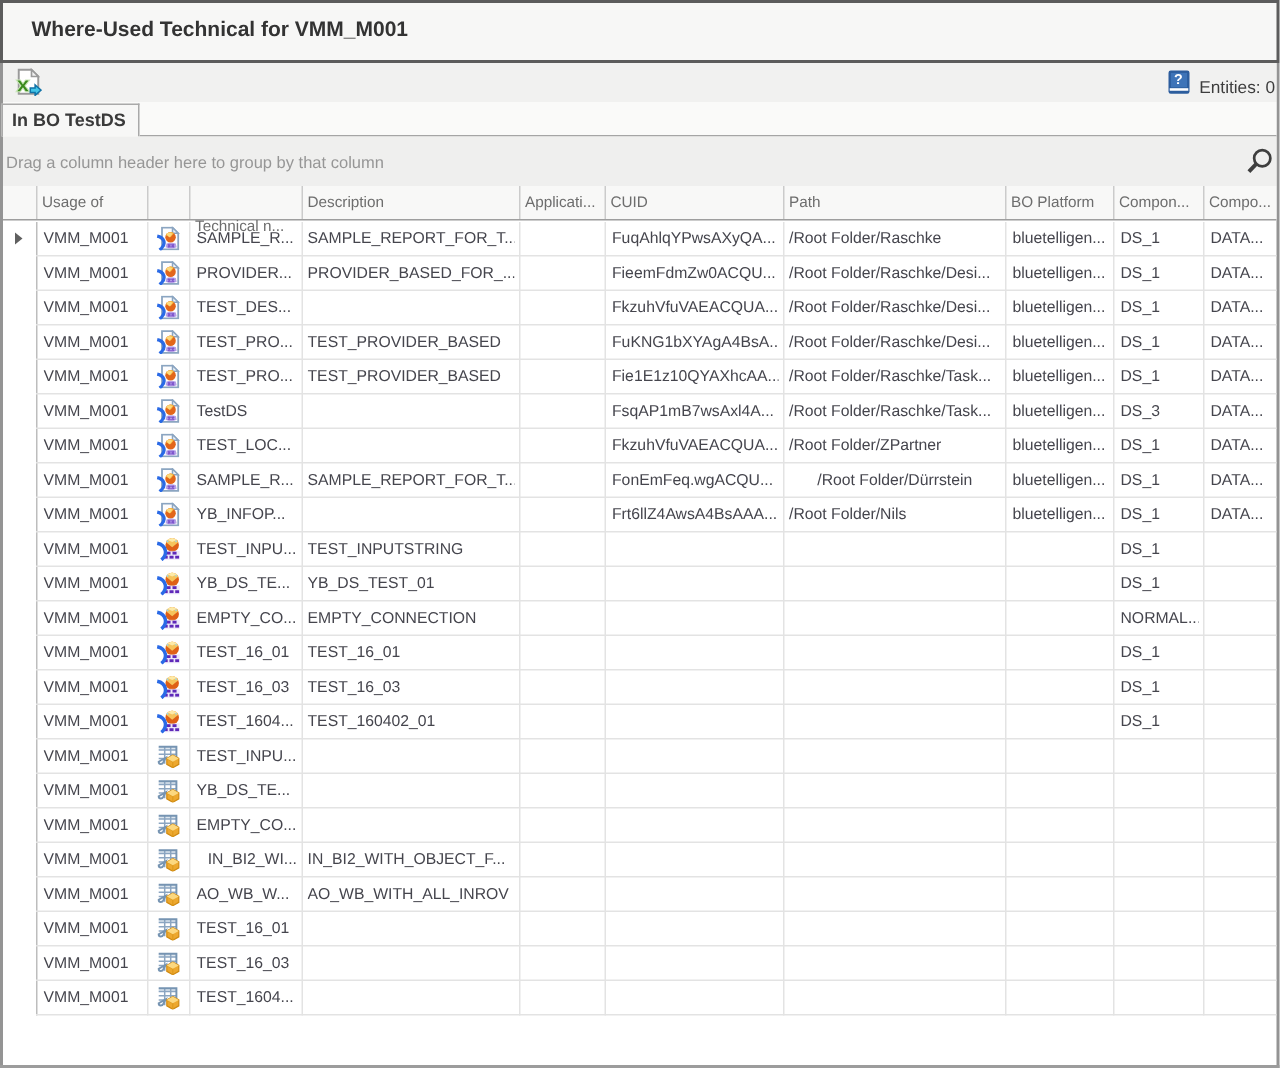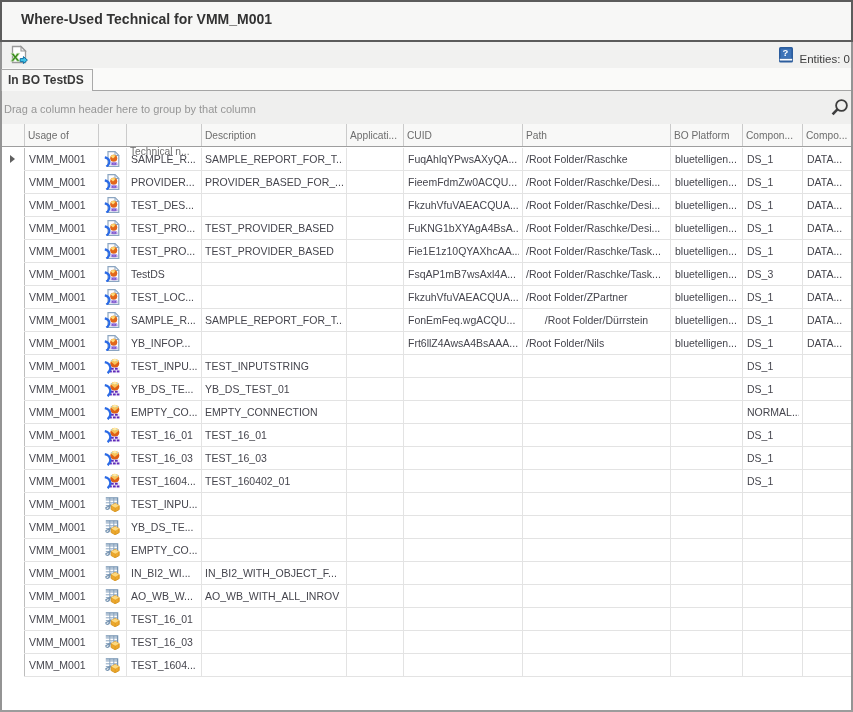--- a/index.html
+++ b/index.html
@@ -280,21 +280,21 @@
 <div class="cell" style="left:131px;top:521.0px;width:67px;">YB_DS_TE...</div>
 <div class="cell" style="left:29px;top:544.0px;width:66px;">VMM_M001</div>
 <svg class="abs" style="left:103.5px;top:541.5px;" width="16" height="16" viewBox="0 0 16 16">
     <use href="#icC"></use>
   </svg>
 <div class="cell" style="left:131px;top:544.0px;width:67px;">EMPTY_CO...</div>
 <div class="cell" style="left:29px;top:567.0px;width:66px;">VMM_M001</div>
 <svg class="abs" style="left:103.5px;top:564.5px;" width="16" height="16" viewBox="0 0 16 16">
     <use href="#icC"></use>
   </svg>
-<div class="cell" style="left:131px;top:567.0px;width:67px;">IN_BI2_WI...</div>
+<div class="cell" style="left:131px;top:567.0px;width:67px;text-align:right;">IN_BI2_WI...</div>
 <div class="cell" style="left:205px;top:567.0px;width:138px;">IN_BI2_WITH_OBJECT_F...</div>
 <div class="cell" style="left:29px;top:590.0px;width:66px;">VMM_M001</div>
 <svg class="abs" style="left:103.5px;top:587.5px;" width="16" height="16" viewBox="0 0 16 16">
     <use href="#icC"></use>
   </svg>
 <div class="cell" style="left:131px;top:590.0px;width:67px;">AO_WB_W...</div>
 <div class="cell" style="left:205px;top:590.0px;width:138px;">AO_WB_WITH_ALL_INROV</div>
 <div class="cell" style="left:29px;top:613.0px;width:66px;">VMM_M001</div>
 <svg class="abs" style="left:103.5px;top:610.5px;" width="16" height="16" viewBox="0 0 16 16">
     <use href="#icC"></use>

